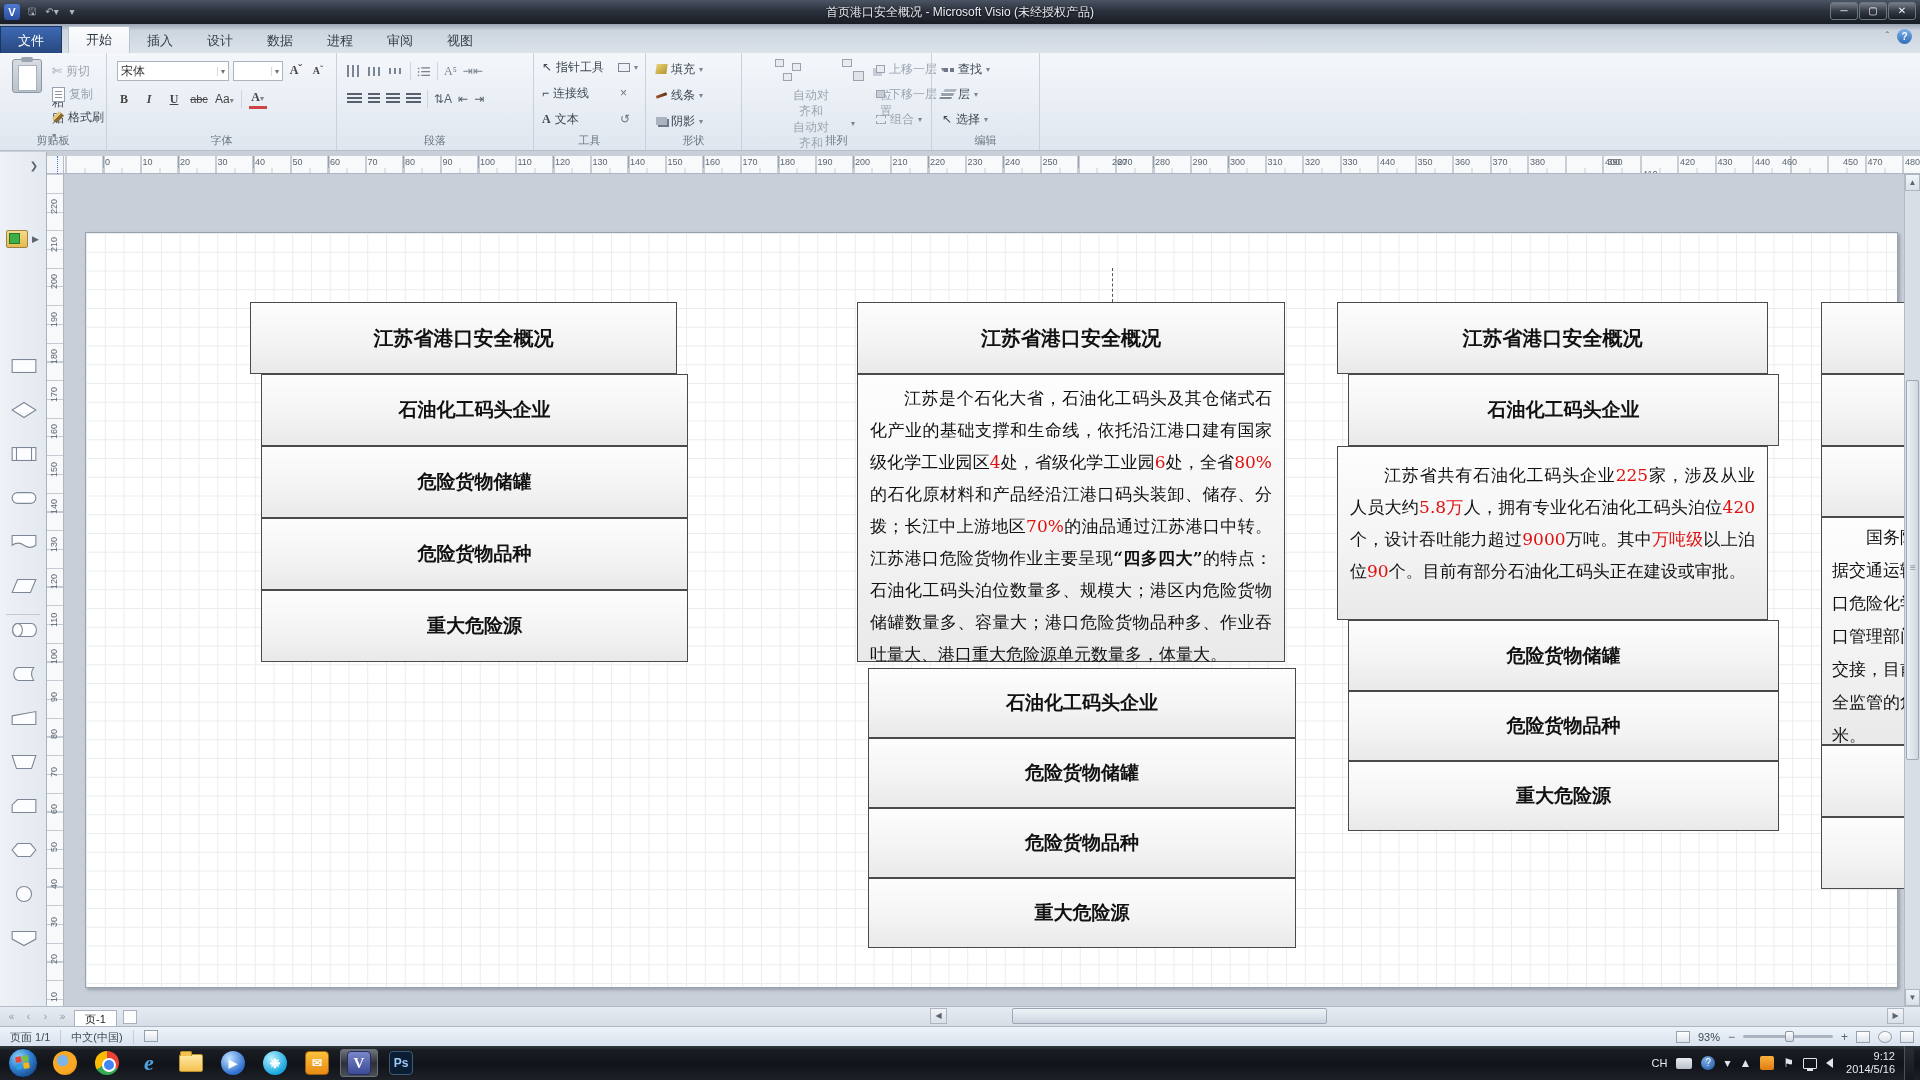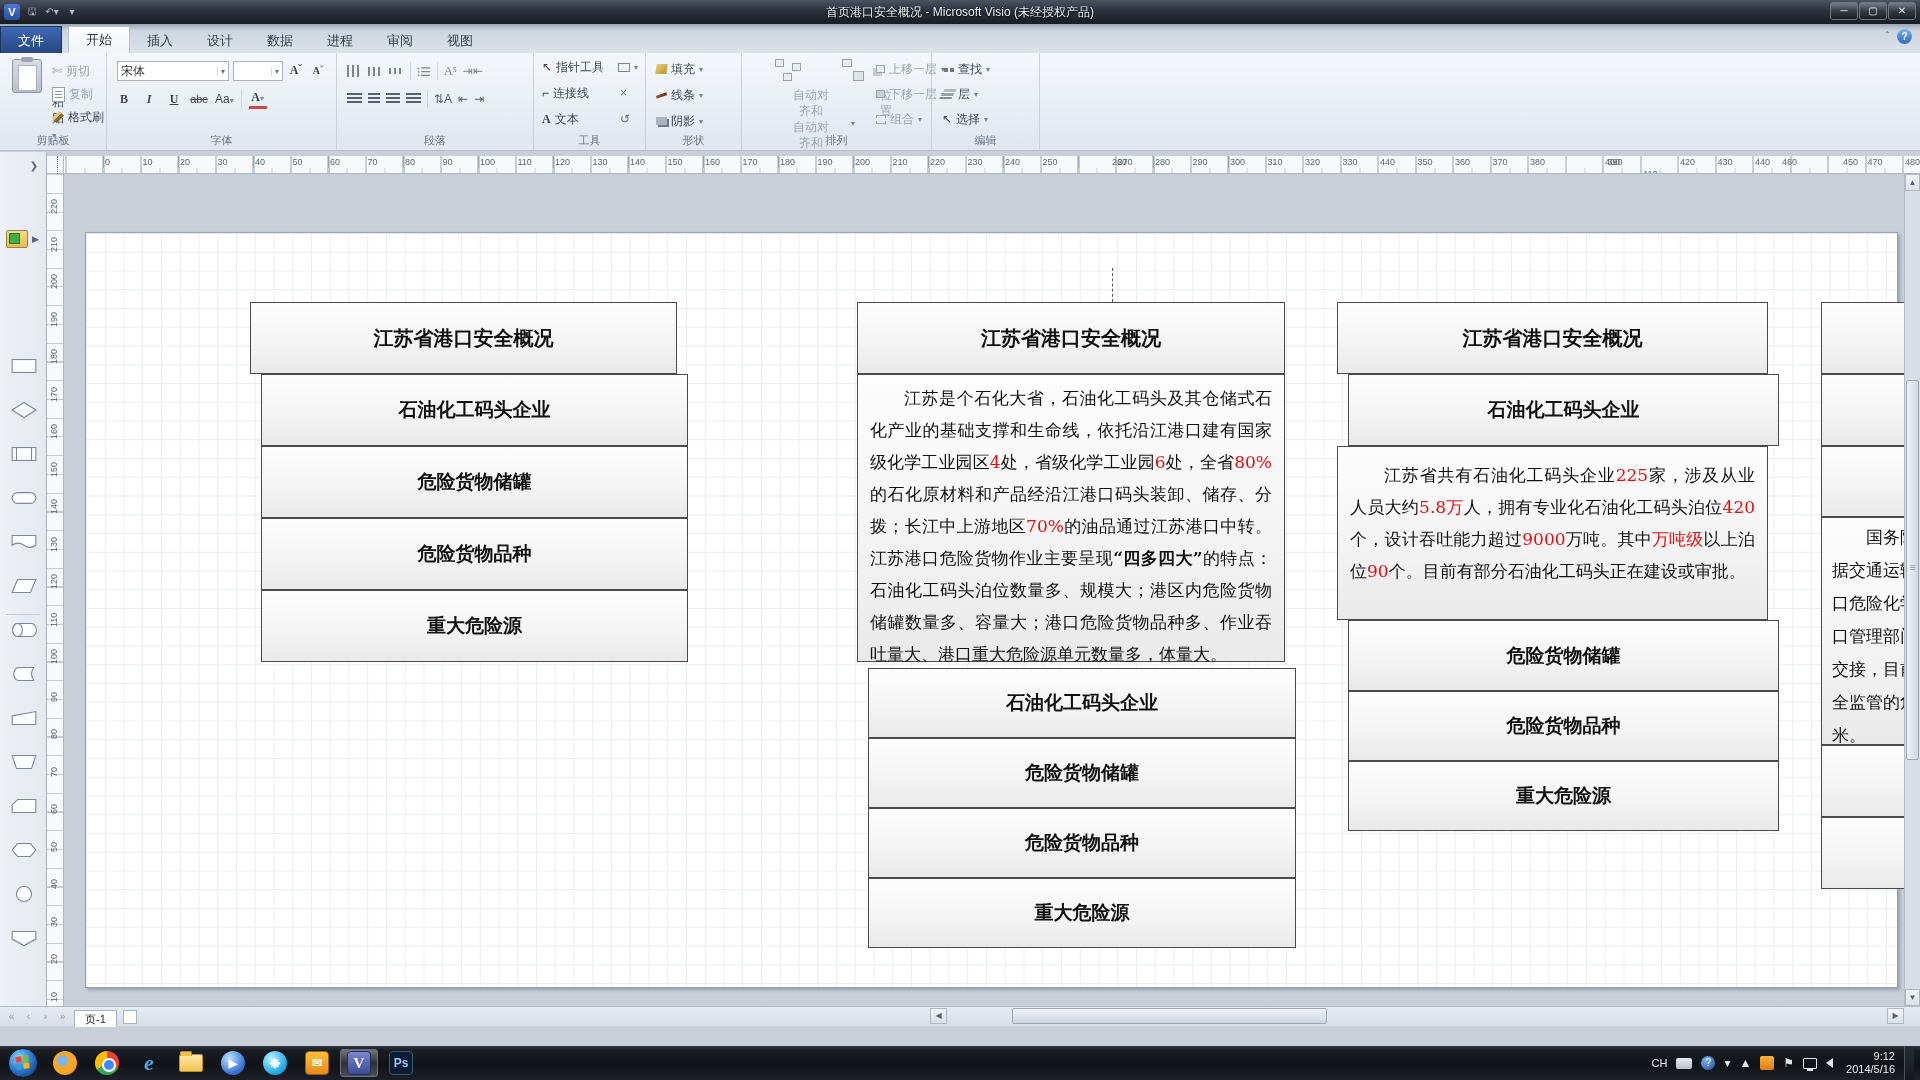--- a/index.html
+++ b/index.html
@@ -591,20 +591,38 @@
     </div>
     <div class="page-tab">页-1</div>
     <div class="addpage"></div>
     <div class="hscroll">
       <div class="harr" style="left:0;">◀</div>
       <div class="hthumb"></div>
       <div class="harr" style="right:0;">▶</div>
     </div>
   </div>
 
+  <div class="statusbar">
+    <div class="st-item">页面 1/1</div>
+    <div class="st-item">中文(中国)</div>
+    <div class="st-item" style="border-right:none;">
+      <span class="st-ico" style="display:inline-block;"></span></div>
+    <div class="st-right">
+      <span class="st-ico"></span>
+      <span>93%</span>
+      <span class="zoom-pm">−</span>
+      <div class="zoom-track">
+        <div class="zoom-knob"></div>
+      </div>
+      <span class="zoom-pm">+</span>
+      <span class="st-ico"></span>
+      <span class="st-ico" style="border-radius:50%;"></span>
+      <span class="st-ico"></span>
+    </div>
+  </div>
 
   <div class="taskbar">
     <div class="orb">
       <div class="flag">
         <i style="background:#e5483c;"></i>
           <i style="background:#7ac143;"></i>
           <i style="background:#2f9fe0;"></i>
           <i style="background:#f5b516;"></i>
       </div>
     </div>

